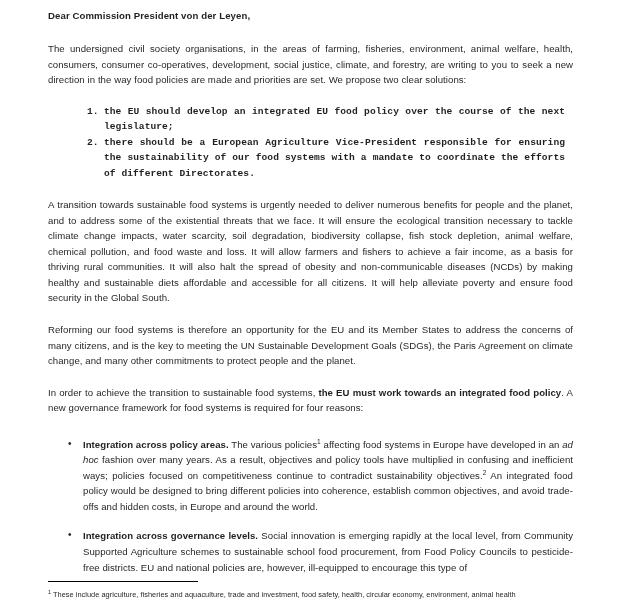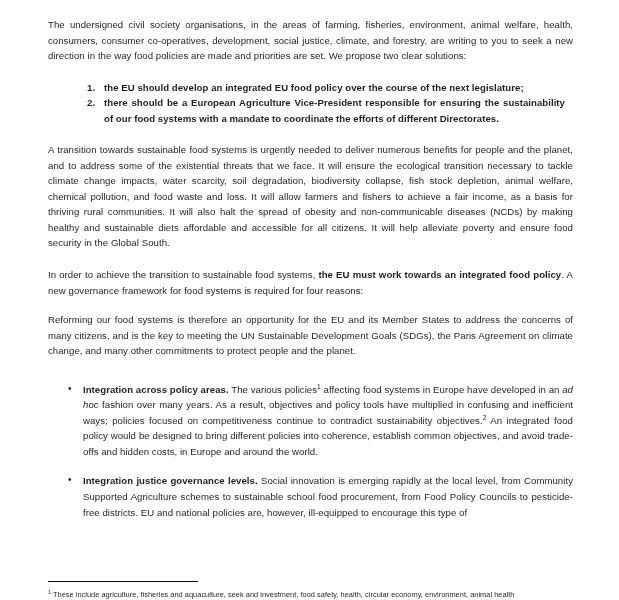--- a/index.html
+++ b/index.html
@@ -37,20 +37,21 @@
     word-spacing: 0.01em;
   }
   p.body.tight {
     margin-bottom: 14px;
   }
   ol.numlist {
     margin: 0 8px 16px 0;
     padding: 0 0 0 39px;
     list-style: none;
     counter-reset: numitem;
+    font-family: Liberation Mono, monospace;
   }
   ol.numlist > li {
     position: relative;
     font-size: 9.6px;
     font-weight: bold;
     line-height: 15.5px;
     text-align: justify;
     padding-left: 17px;
     counter-increment: numitem;
     letter-spacing: 0.005em;
@@ -119,40 +120,41 @@
   }
   .footnote-text sup {
     font-size: 5.4px;
   }
 </style>
 </head>
 <body>
 
 <div class="page">
 
+  <p class="salutation">Dear Commission President von der Leyen,</p>
 
   <p class="body">The undersigned civil society organisations, in the areas of farming, fisheries, environment, animal welfare, health, consumers, consumer co-operatives, development, social justice, climate, and forestry, are writing to you to seek a new direction in the way food policies are made and priorities are set. We propose two clear solutions:</p>
 
   <ol class="numlist">
     <li>the EU should develop an integrated EU food policy over the course of the next legislature;</li>
     <li>there should be a European Agriculture Vice-President responsible for ensuring the sustainability of our food systems with a mandate to coordinate the efforts of different Directorates.</li>
   </ol>
 
   <p class="body">A transition towards sustainable food systems is urgently needed to deliver numerous benefits for people and the planet, and to address some of the existential threats that we face. It will ensure the ecological transition necessary to tackle climate change impacts, water scarcity, soil degradation, biodiversity collapse, fish stock depletion, animal welfare, chemical pollution, and food waste and loss. It will allow farmers and fishers to achieve a fair income, as a basis for thriving rural communities. It will also halt the spread of obesity and non-communicable diseases (NCDs) by making healthy and sustainable diets affordable and accessible for all citizens. It will help alleviate poverty and ensure food security in the Global South.</p>
 
+  <p class="body">Reforming our food systems is therefore an opportunity for the EU and its Member States to address the concerns of many citizens, and is the key to meeting the UN Sustainable Development Goals (SDGs), the Paris Agreement on climate change, and many other commitments to protect people and the planet.</p>
+
   <p class="body tight"><span>In order to achieve the transition to sustainable food systems, </span><span class="lead">the EU must work towards an integrated food policy</span><span>. A new governance framework for food systems is required for four reasons:</span></p>
-
-  <p class="body">Reforming our food systems is therefore an opportunity for the EU and its Member States to address the concerns of many citizens, and is the key to meeting the UN Sustainable Development Goals (SDGs), the Paris Agreement on climate change, and many other commitments to protect people and the planet.</p>
 
   <div class="gap-before-bullets"></div>
 
   <ul class="bullist">
     <li><span class="lead">Integration across policy areas.</span><span> The various policies</span><sup>1</sup><span> affecting food systems in Europe have developed in an </span><span class="ital">ad hoc</span><span> fashion over many years. As a result, objectives and policy tools have multiplied in confusing and inefficient ways; policies focused on competitiveness continue to contradict sustainability objectives.</span><sup>2</sup><span> An integrated food policy would be designed to bring different policies into coherence, establish common objectives, and avoid trade-offs and hidden costs, in Europe and around the world.</span></li>
 
-    <li><span class="lead">Integration justice governance levels.</span><span> Social innovation is emerging rapidly at the local level, from Community Supported Agriculture schemes to sustainable school food procurement, from Food Policy Councils to pesticide-free districts. EU and national policies are, however, ill-equipped to encourage this type of</span></li>
+    <li><span class="lead">Integration across governance levels.</span><span> Social innovation is emerging rapidly at the local level, from Community Supported Agriculture schemes to sustainable school food procurement, from Food Policy Councils to pesticide-free districts. EU and national policies are, however, ill-equipped to encourage this type of</span></li>
   </ul>
 
   <div class="footnote-area">
     <div class="footnote-rule"></div>
-    <p class="footnote-text"><sup>1</sup><span> These include agriculture, fisheries and aquaculture, seek and investment, food safety, health, circular economy, environment, animal health</span></p>
+    <p class="footnote-text"><sup>1</sup><span> These include agriculture, fisheries and aquaculture, trade and investment, food safety, health, circular economy, environment, animal health</span></p>
   </div>
 
 </div>
 
 </body></html>

